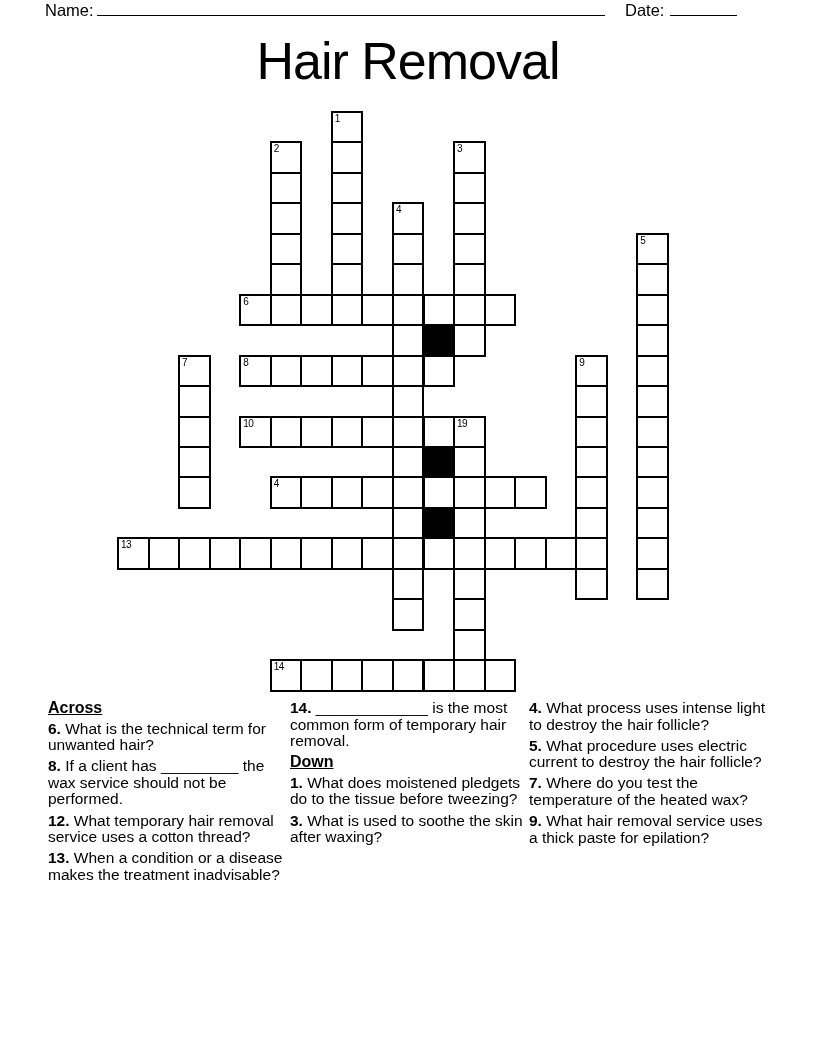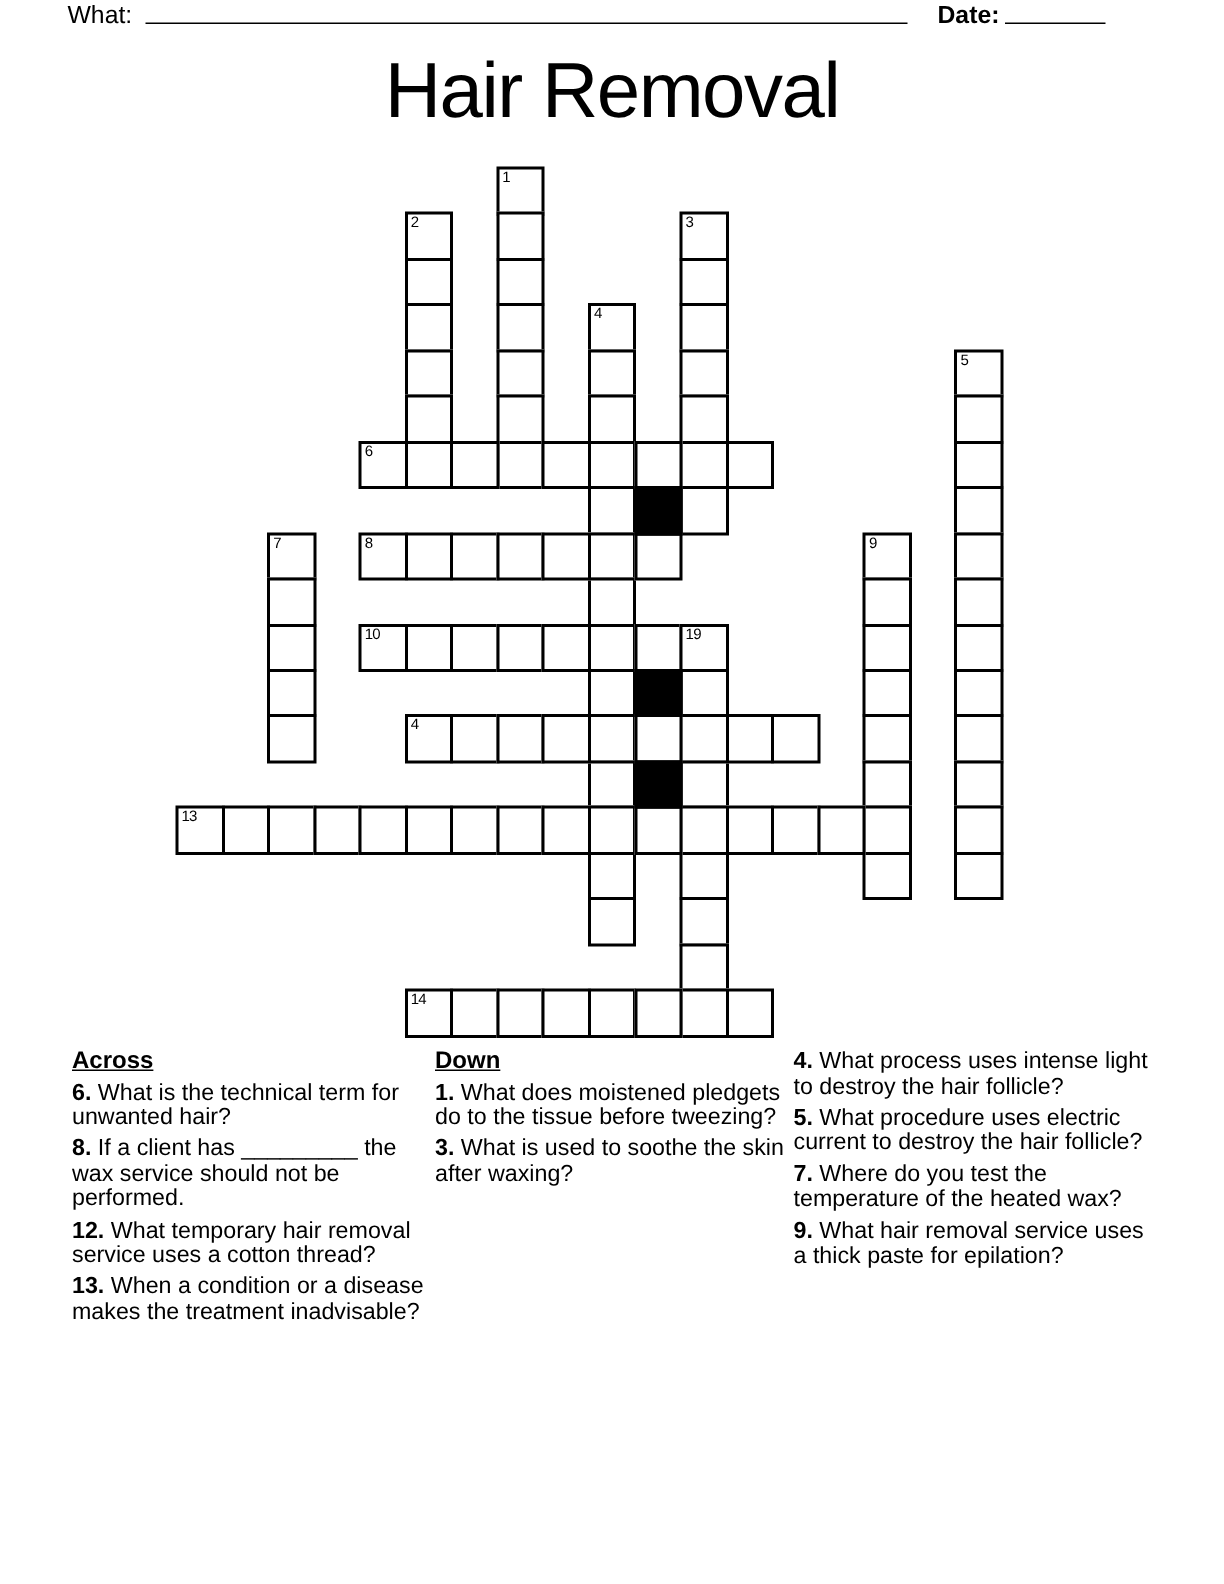--- a/index.html
+++ b/index.html
@@ -11,21 +11,21 @@
     position: relative;
     overflow: hidden;
   }
   
   .hdr-label {
     position: absolute; top: 1px;
     font-size: 16.5px; color: #000;
     white-space: nowrap;
   }
   #name-label { left: 45px; }
-  #date-label { left: 625px; font-weight: bold; }
+  #date-label { left: 625px; }
   .fill-line {
     position: absolute; top: 7px; height: 8px;
     border-bottom: 1.6px solid #000;
   }
   #name-line { left: 97px; width: 508px; }
   #date-line { left: 670px; width: 67px; }
 
   
   .page-title {
     position: absolute; top: 33px; left: 0; right: 0;
@@ -68,21 +68,21 @@
     text-decoration: underline;
     font-size: 16px;
     margin: 0 0 4px 0;
   }
   .clue { margin: 0 0 4.5px 0; }
   .clue .clue-num { font-weight: 700; }
 </style>
 </head>
 <body>
 
-<div class="hdr-label" id="name-label">What:</div>
+<div class="hdr-label" id="name-label">Name:</div>
 <div class="fill-line" id="name-line"></div>
 <div class="hdr-label" id="date-label">Date:</div>
 <div class="fill-line" id="date-line"></div>
 
 <div class="page-title">Hair Removal</div>
 
 <div id="grid">
     <div class="cell" style="left: 213.85px; top: 0px;">
       <span class="cellnum">1</span>
     </div>
@@ -229,20 +229,21 @@
   </div>
 
 <div class="clue-col" id="clue-col-1">
     <div class="clue-head">Across</div>
     <div class="clue"><span class="clue-num">6.</span> What is the technical term for unwanted hair?</div>
     <div class="clue"><span class="clue-num">8.</span> If a client has _________ the wax service should not be performed.</div>
     <div class="clue"><span class="clue-num">12.</span> What temporary hair removal service uses a cotton thread?</div>
     <div class="clue"><span class="clue-num">13.</span> When a condition or a disease makes the treatment inadvisable?</div>
   </div>
 <div class="clue-col" id="clue-col-2">
+    <div class="clue"><span class="clue-num">14.</span> _____________ is the most common form of temporary hair removal.</div>
     <div class="clue-head">Down</div>
     <div class="clue"><span class="clue-num">1.</span> What does moistened pledgets do to the tissue before tweezing?</div>
     <div class="clue"><span class="clue-num">3.</span> What is used to soothe the skin after waxing?</div>
   </div>
 <div class="clue-col" id="clue-col-3">
     <div class="clue"><span class="clue-num">4.</span> What process uses intense light to destroy the hair follicle?</div>
     <div class="clue"><span class="clue-num">5.</span> What procedure uses electric current to destroy the hair follicle?</div>
     <div class="clue"><span class="clue-num">7.</span> Where do you test the temperature of the heated wax?</div>
     <div class="clue"><span class="clue-num">9.</span> What hair removal service uses a thick paste for epilation?</div>
   </div>

